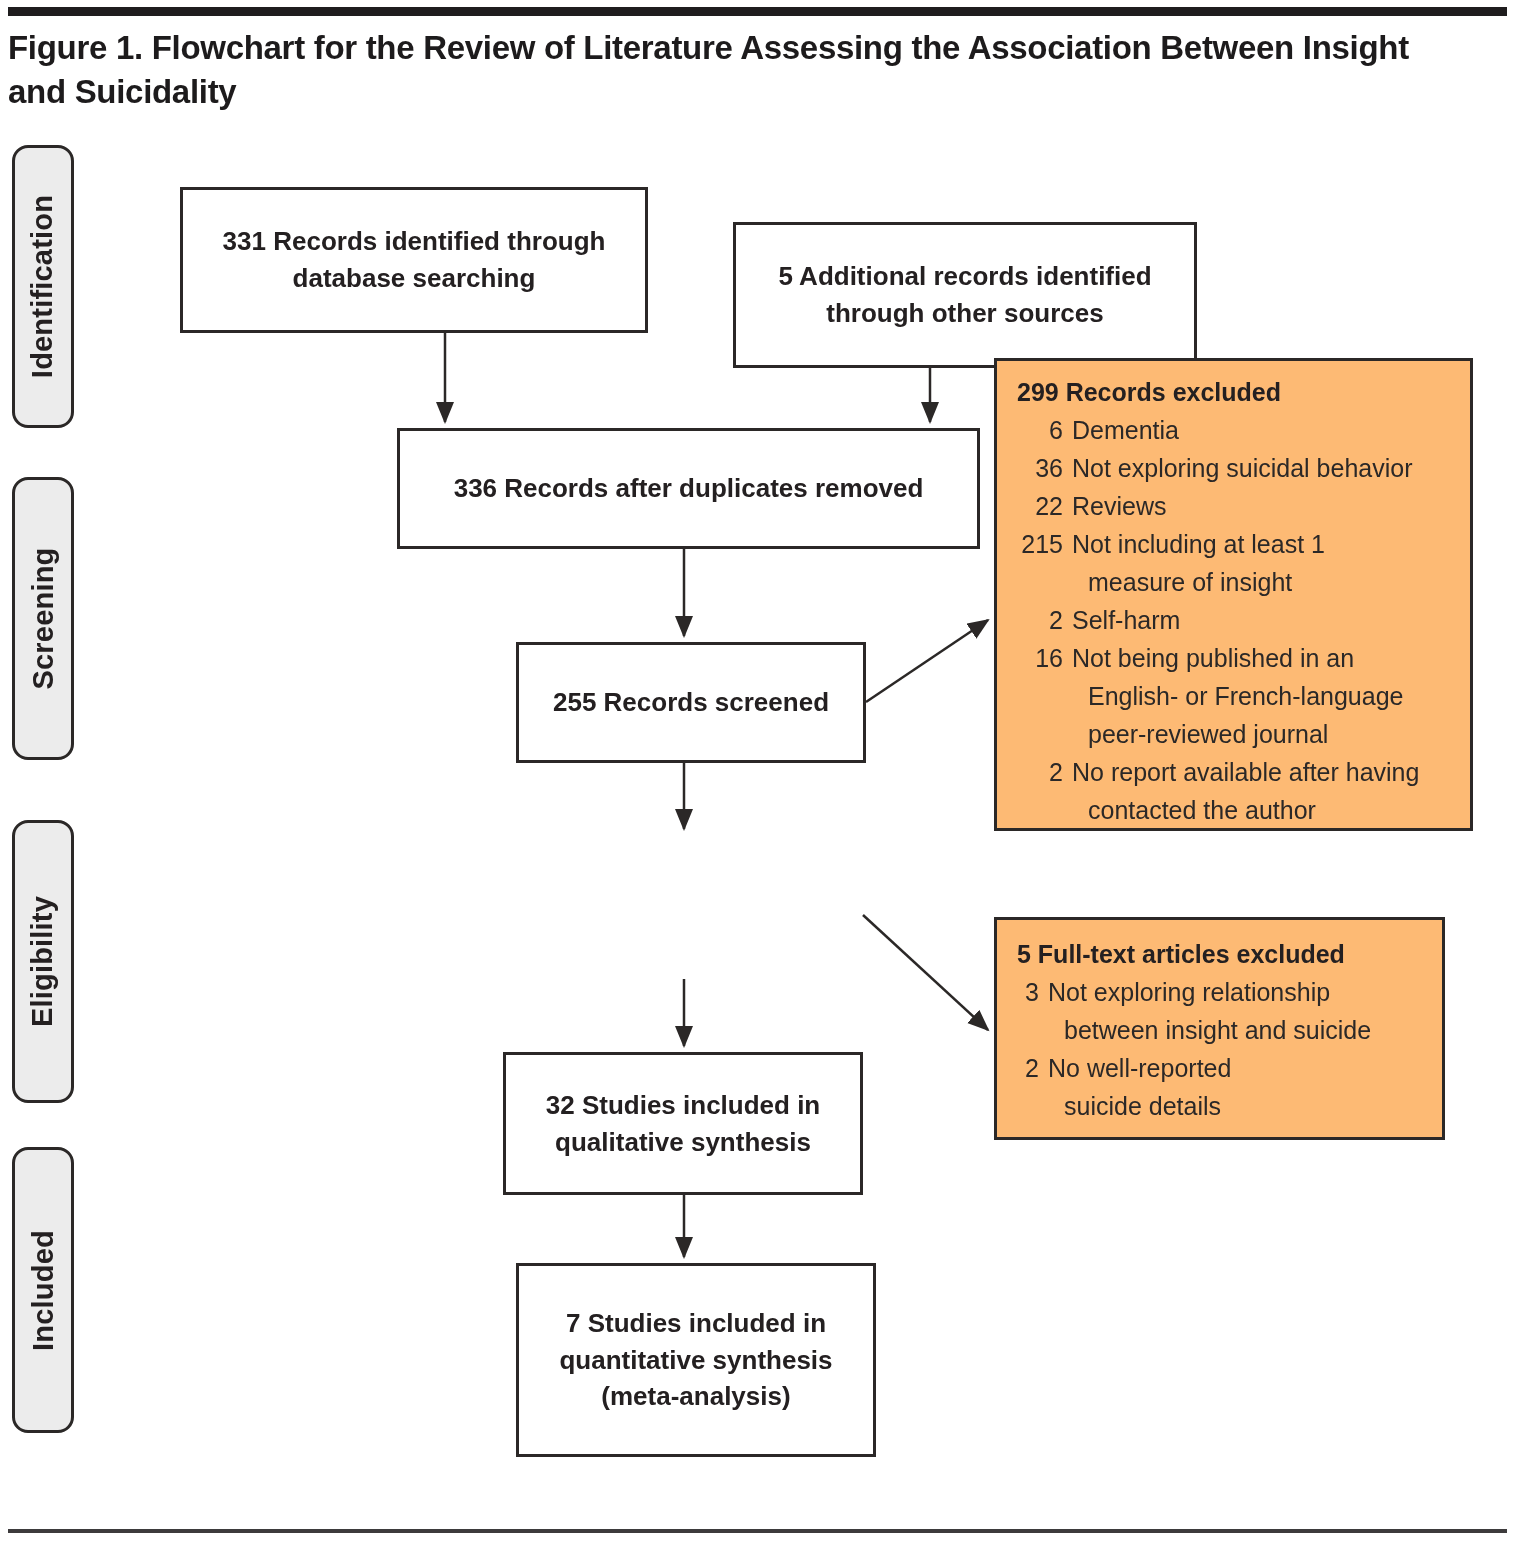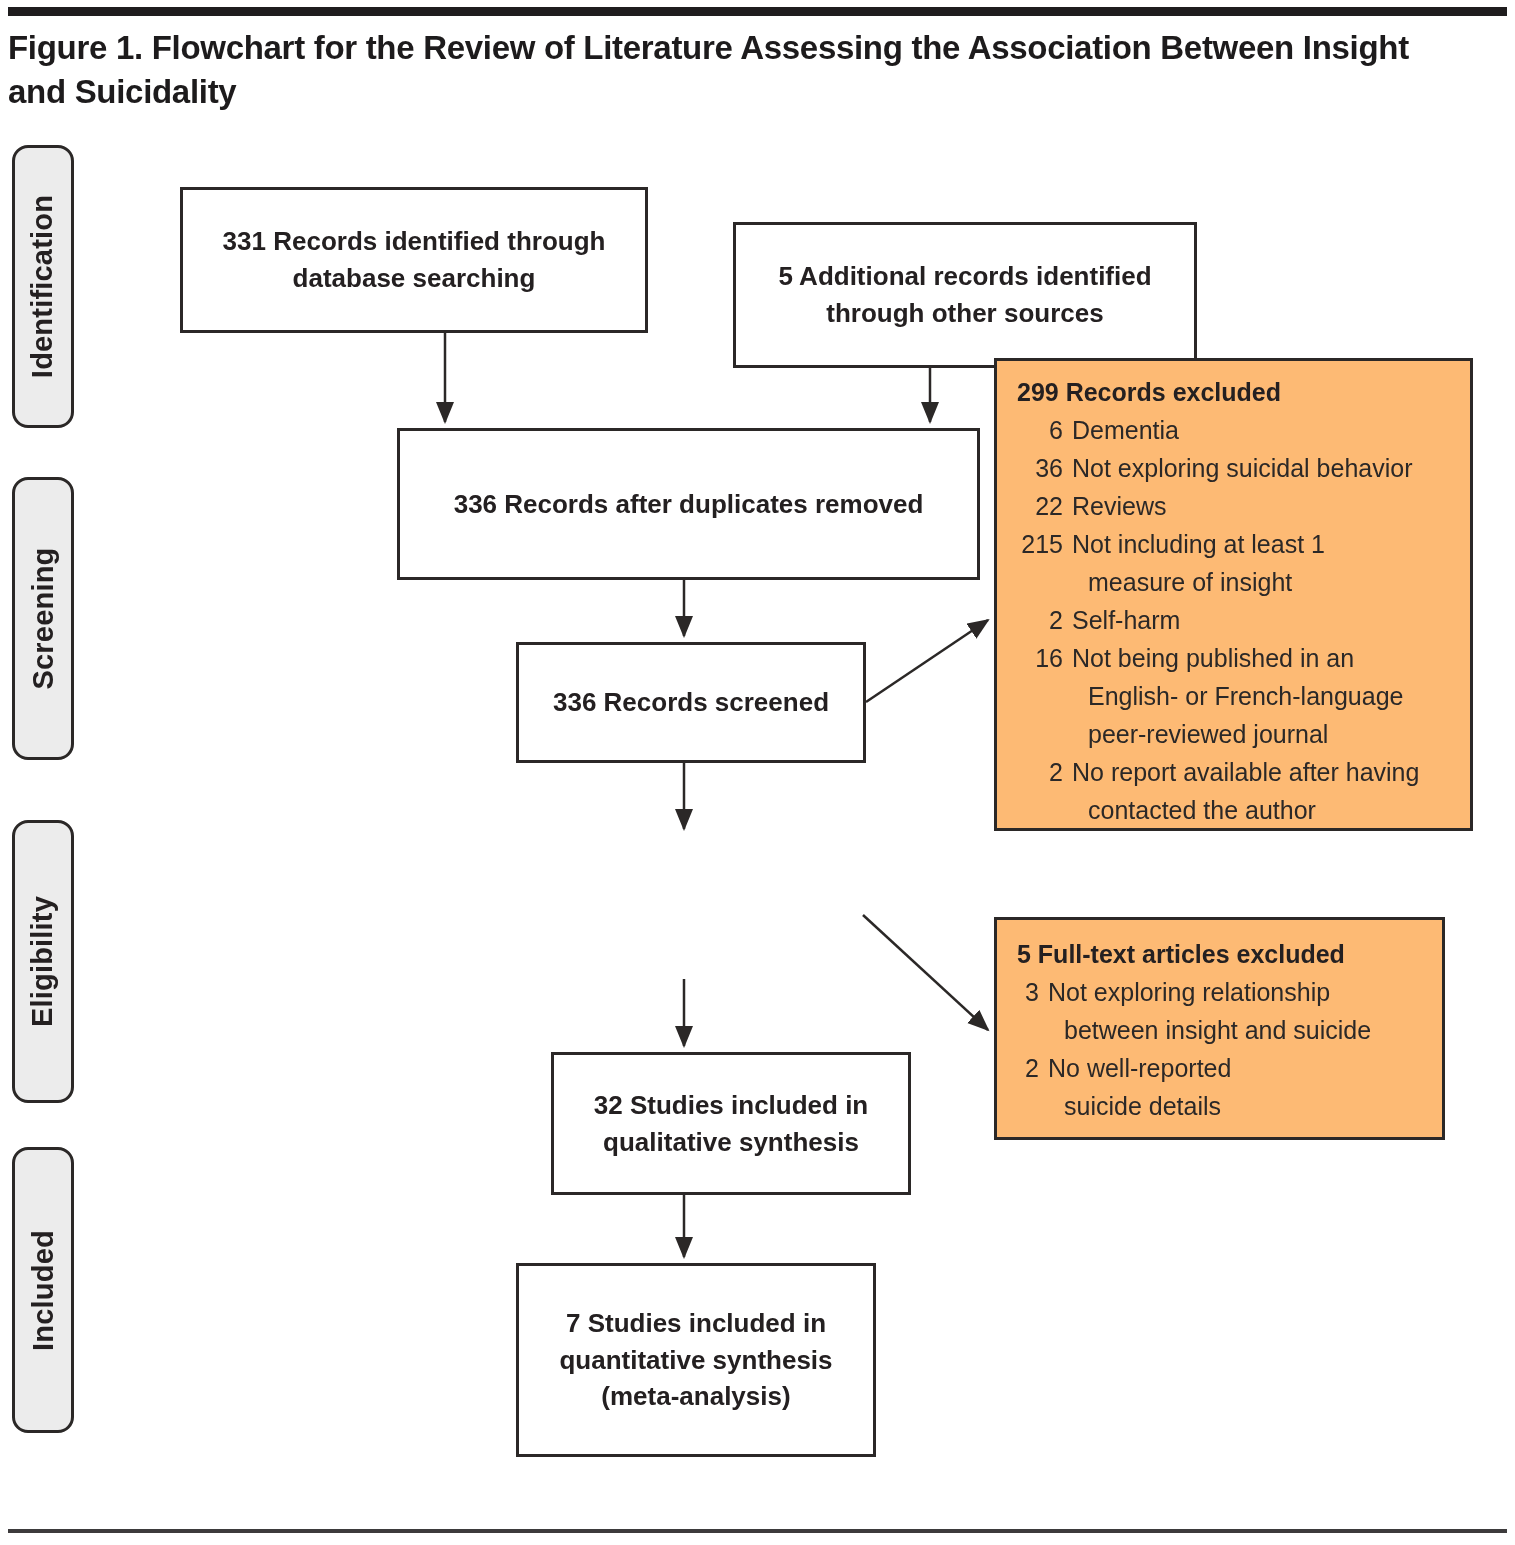--- a/index.html
+++ b/index.html
@@ -31,24 +31,24 @@
 
   .box{
     position:absolute;box-sizing:border-box;background:#ffffff;
     border:3px solid #2b2827;
     display:flex;align-items:center;justify-content:center;
     text-align:center;font-weight:700;font-size:26px;line-height:1.42;
     white-space:pre-line;color:#242021;padding:4px 12px;
   }
   .box-identified-db{left:180px;top:187px;width:468px;height:146px;}
   .box-identified-other{left:733px;top:187px;width:464px;height:146px;margin-top:35px;}
-  .box-after-duplicates{left:397px;top:428px;width:583px;height:152px;}
+  .box-after-duplicates{left:397px;top:428px;width:583px;height:121px;}
   .box-screened{left:516px;top:642px;width:350px;height:121px;}
   .box-fulltext{left:503px;top:835px;width:360px;height:144px;}
-  .box-qualitative{left:503px;top:1052px;width:360px;height:143px;margin-left:48px;}
+  .box-qualitative{left:503px;top:1052px;width:360px;height:143px;}
   .box-quantitative{left:516px;top:1263px;width:360px;height:194px;}
 
   .exc{
     position:absolute;box-sizing:border-box;background:#fdba74;
     border:3px solid #2b2827;text-align:left;
     font-size:25px;line-height:38px;color:#2b2827;
   }
   .exc-records{left:994px;top:358px;width:479px;height:473px;padding:12px 6px 0 20px;}
   .exc-fulltext{left:994px;top:917px;width:451px;height:223px;padding:15px 6px 0 20px;}
   .exc-title{font-weight:700;color:#242021;}
@@ -101,21 +101,21 @@
   </svg>
 
   <div class="box box-identified-db">331 Records identified through
 database searching</div>
 
   <div class="box box-identified-other">5 Additional records identified
 through other sources</div>
 
   <div class="box box-after-duplicates">336 Records after duplicates removed</div>
 
-  <div class="box box-screened">336 Records screened</div>
+  <div class="box box-screened">255 Records screened</div>
 
   <div class="exc exc-records">
     <div class="exc-title">299 Records excluded</div>
     <div class="exc-list">
       <span class="num">6</span>
       <span class="txt">Dementia</span>
       <span class="num">36</span>
       <span class="txt">Not exploring suicidal behavior</span>
       <span class="num">22</span>
       <span class="txt">Reviews</span>

